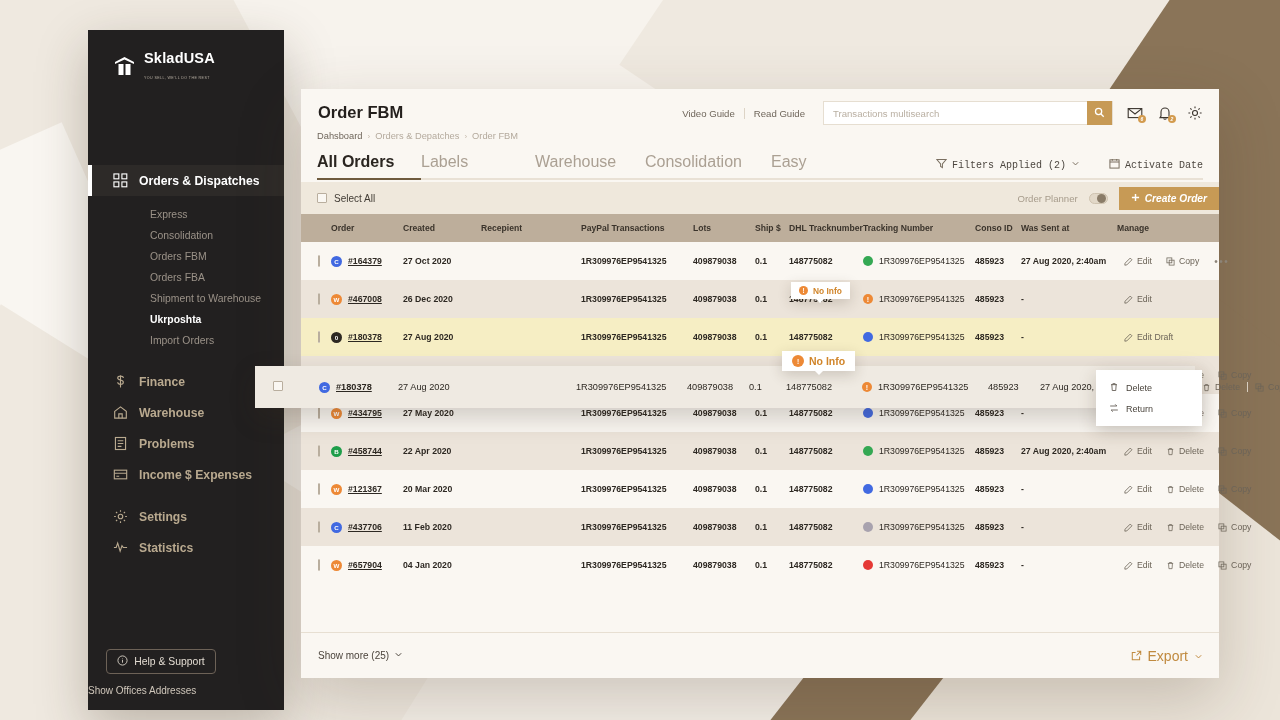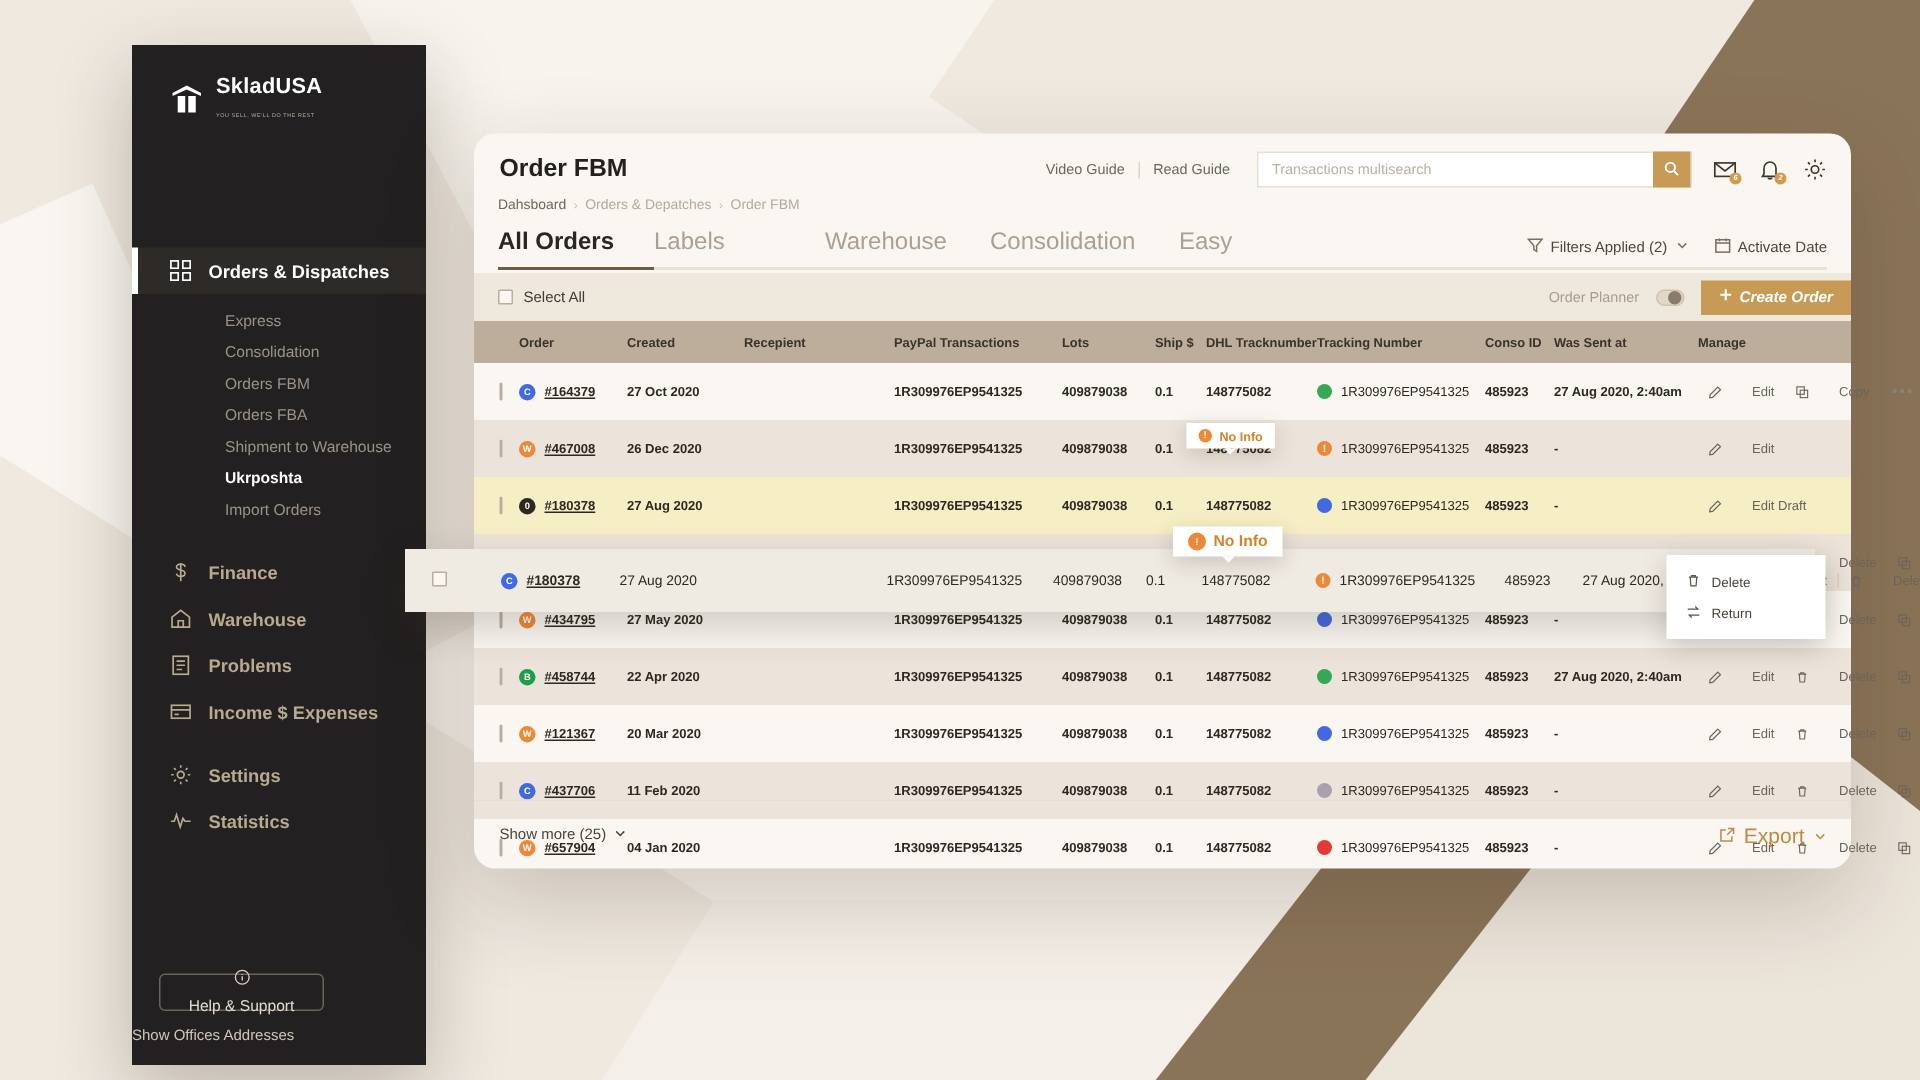--- a/index.html
+++ b/index.html
@@ -108,32 +108,31 @@
   }
   .sub-item.active { color: #ffffff; font-weight: bold; }
   .nav-gap { height: 11px; }
 
   .side-bottom { position: absolute; left: 0; bottom: 14px; width: 100%; }
   .help-btn {
     margin: 0 auto 11px 18px;
     width: 110px; height: 25px;
     border: 1px solid #6d6257; border-radius: 4px;
     display: flex; align-items: center; justify-content: center; gap: 6px;
-    font-size: 10.4px; color: #e3dcd2; flex-direction: column;
+    font-size: 10.4px; color: #e3dcd2;
   }
   .offices { font-size: 10px; color: #cfc6ba; }
 
   
   #panel {
-    position: absolute; left: 316px; top: 89px;
-    width: 918px; height: 490px;
+    position: absolute; left: 301px; top: 89px;
+    width: 918px; height: 589px;
     background: #faf7f2;
     z-index: 6;
     box-shadow: 0 22px 60px rgba(70,52,32,.22);
-    border-radius: 14px;
   }
   .panel-head { padding: 14px 0 0 0; position: relative; height: 60px; }
   .page-title {
     font-size: 16.5px; font-weight: bold; color: #231f1c;
     padding-left: 1px;
   }
   .breadcrumb {
     margin-top: 9px; font-size: 9.3px; color: #b4aa9d;
     display: flex; align-items: center; gap: 5px;
   }
@@ -183,21 +182,21 @@
     font-size: 16px; color: #aba093;
     padding-bottom: 7px; text-align: left;
   }
   .tab.active {
     color: #2b2621; font-weight: bold;
     border-bottom: 2px solid #6f5b3e;
     margin-bottom: -2px;
   }
   .tabs-right {
     margin-left: auto; display: flex; align-items: center;
-    gap: 17px; padding-bottom: 6px;
+    gap: 29px; padding-bottom: 6px; font-family: Liberation Mono, monospace;
   }
   .tool-link {
     display: flex; align-items: center; gap: 5px;
     font-size: 10px; color: #4d4740;
   }
 
   
   .toolbar {
     height: 32px; background: #efe8dc;
     display: flex; align-items: center;
@@ -270,21 +269,21 @@
   .ord-link { text-decoration: underline; color: #2d2822; font-weight: bold; }
   .tbl td.b { font-weight: bold; }
   .trk-cell { display: flex; align-items: center; gap: 6px; }
   .tstat { width: 10px; height: 10px; border-radius: 99px; flex: none; position: relative;}
   .tstat.warn::after{
     content:"!"; position:absolute; inset:0; color:#fff; font-size:7px;
     font-weight:bold; display:flex; align-items:center; justify-content:center;
   }
   .mng { display: flex; align-items: center; gap: 0; color: #6c6458; }
   .mng a {
-    display: flex; align-items: center; gap: 20px;
+    display: flex; align-items: center; gap: 4px;
     font-size: 8.7px; color: #6c6458; padding: 0 7px;
   }
   .mng .vdiv { width: 1px; height: 10px; background: #d8cec0; }
   .dots { padding: 0 8px; letter-spacing: 1.5px; color: #8c8478; font-size: 10px; }
 
   
   .dropdown {
     position: absolute; left: 795px; top: 281px;
     width: 106px; background: #fff;
     box-shadow: 0 5px 18px rgba(60,45,30,.22);

